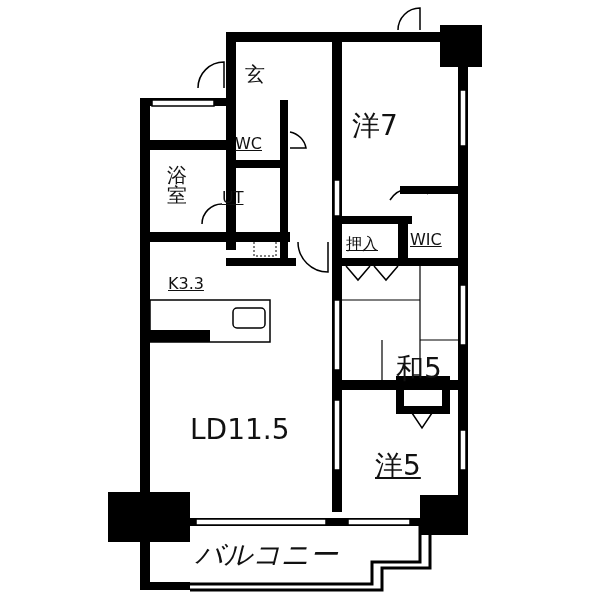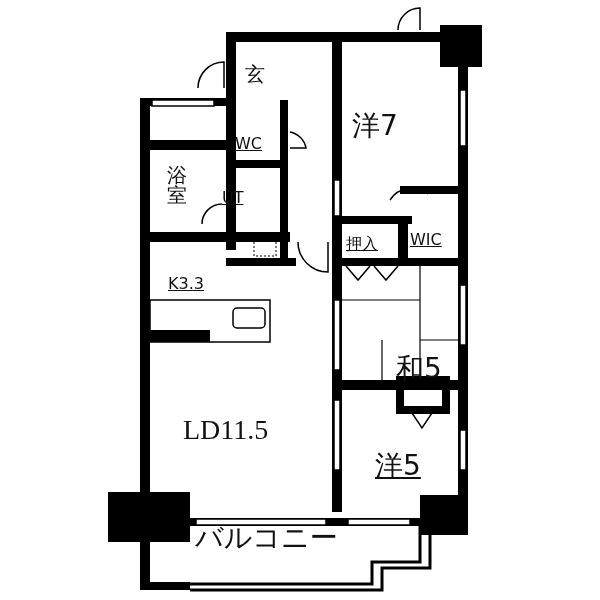--- a/index.html
+++ b/index.html
@@ -94,15 +94,15 @@
 
 <div class="lbl mid" style="left:245px;top:64px;">玄</div>
 <div class="lbl sm" style="left:235px;top:136px;">WC</div>
 <div class="lbl mid" style="left:167px;top:165px;width:22px;white-space:normal;">浴室</div>
 <div class="lbl sm" style="left:222px;top:190px;">UT</div>
 <div class="lbl big" style="left:352px;top:112px;">洋7</div>
 <div class="lbl sm" style="left:346px;top:236px;">押入</div>
 <div class="lbl sm" style="left:410px;top:232px;">WIC</div>
 <div class="lbl sm" style="left:168px;top:276px;">K3.3</div>
 <div class="lbl big" style="left:396px;top:308px;margin-top:47px;">和5</div>
-<div class="lbl big" style="left:183px;top:416px;font-family:Liberation Serif, serif;">LD11.5</div>
+<div class="lbl big" style="left:190px;top:416px;">LD11.5</div>
 <div class="lbl big" style="left:375px;top:452px;text-decoration:underline;">洋5</div>
-<div class="lbl big" style="left:195px;top:524px;">バルコニー</div>
+<div class="lbl big" style="left:195px;top:541px;font-style:italic;">バルコニー</div>
 
 </body></html>

